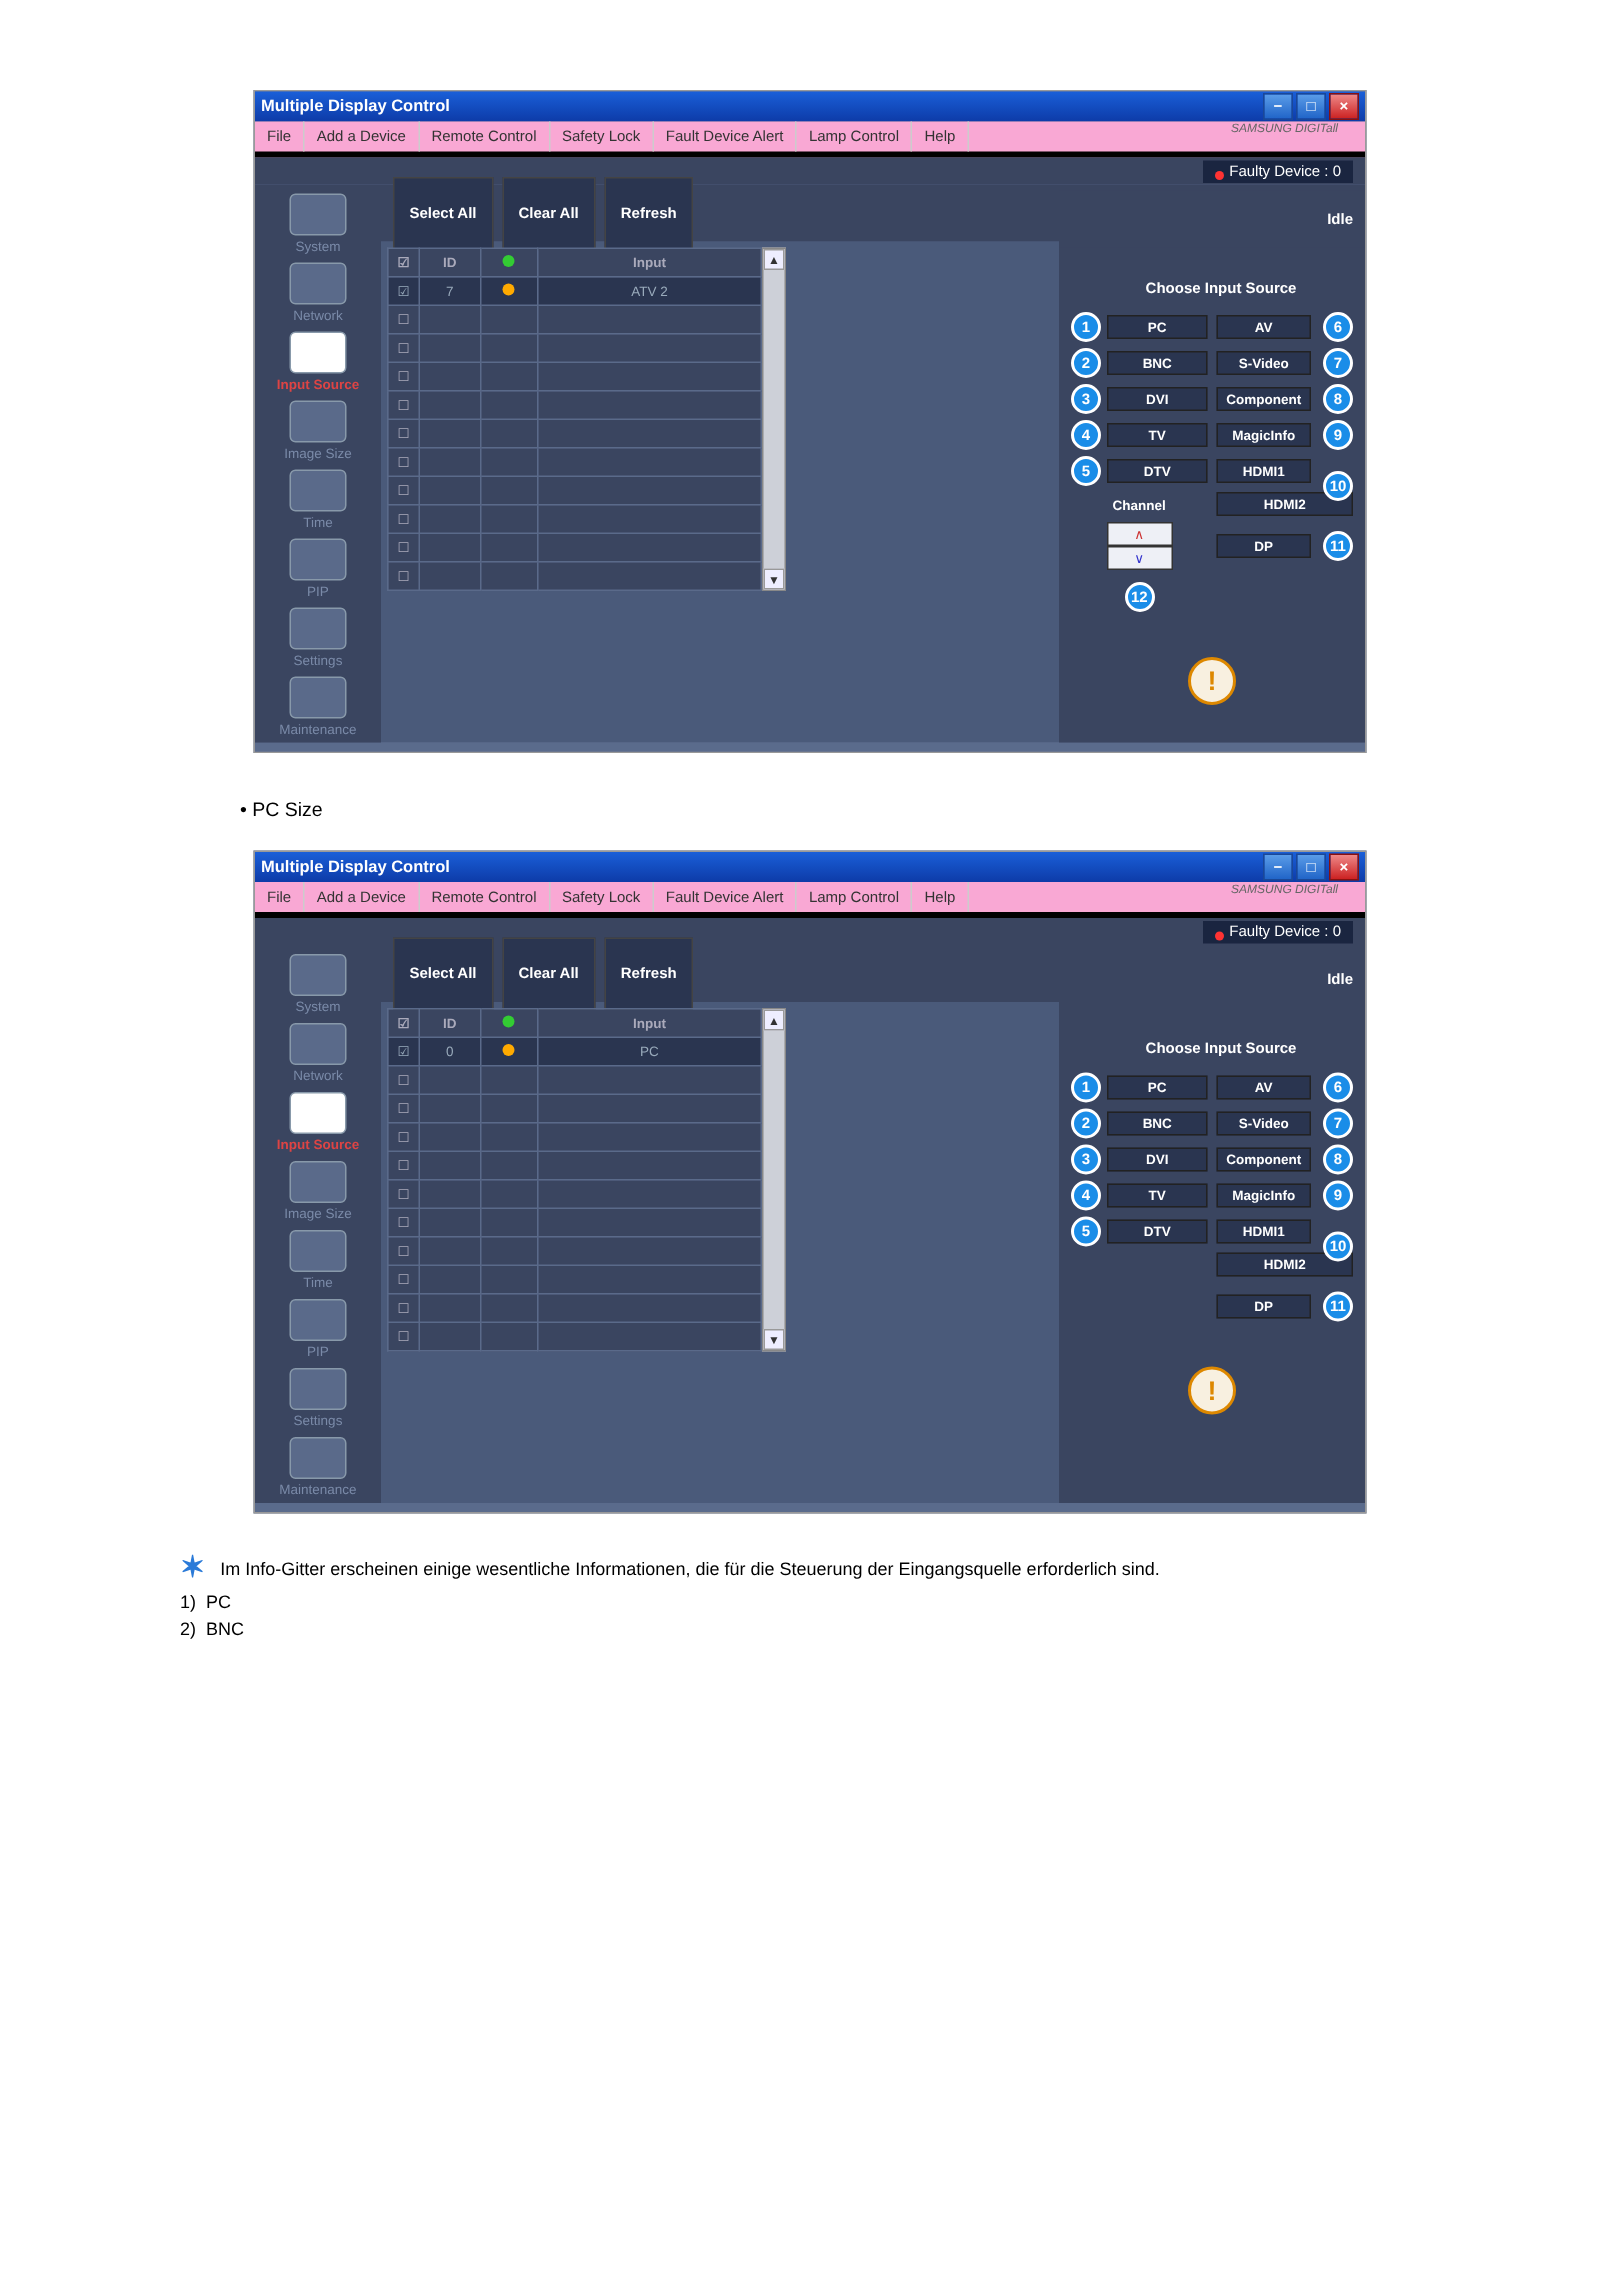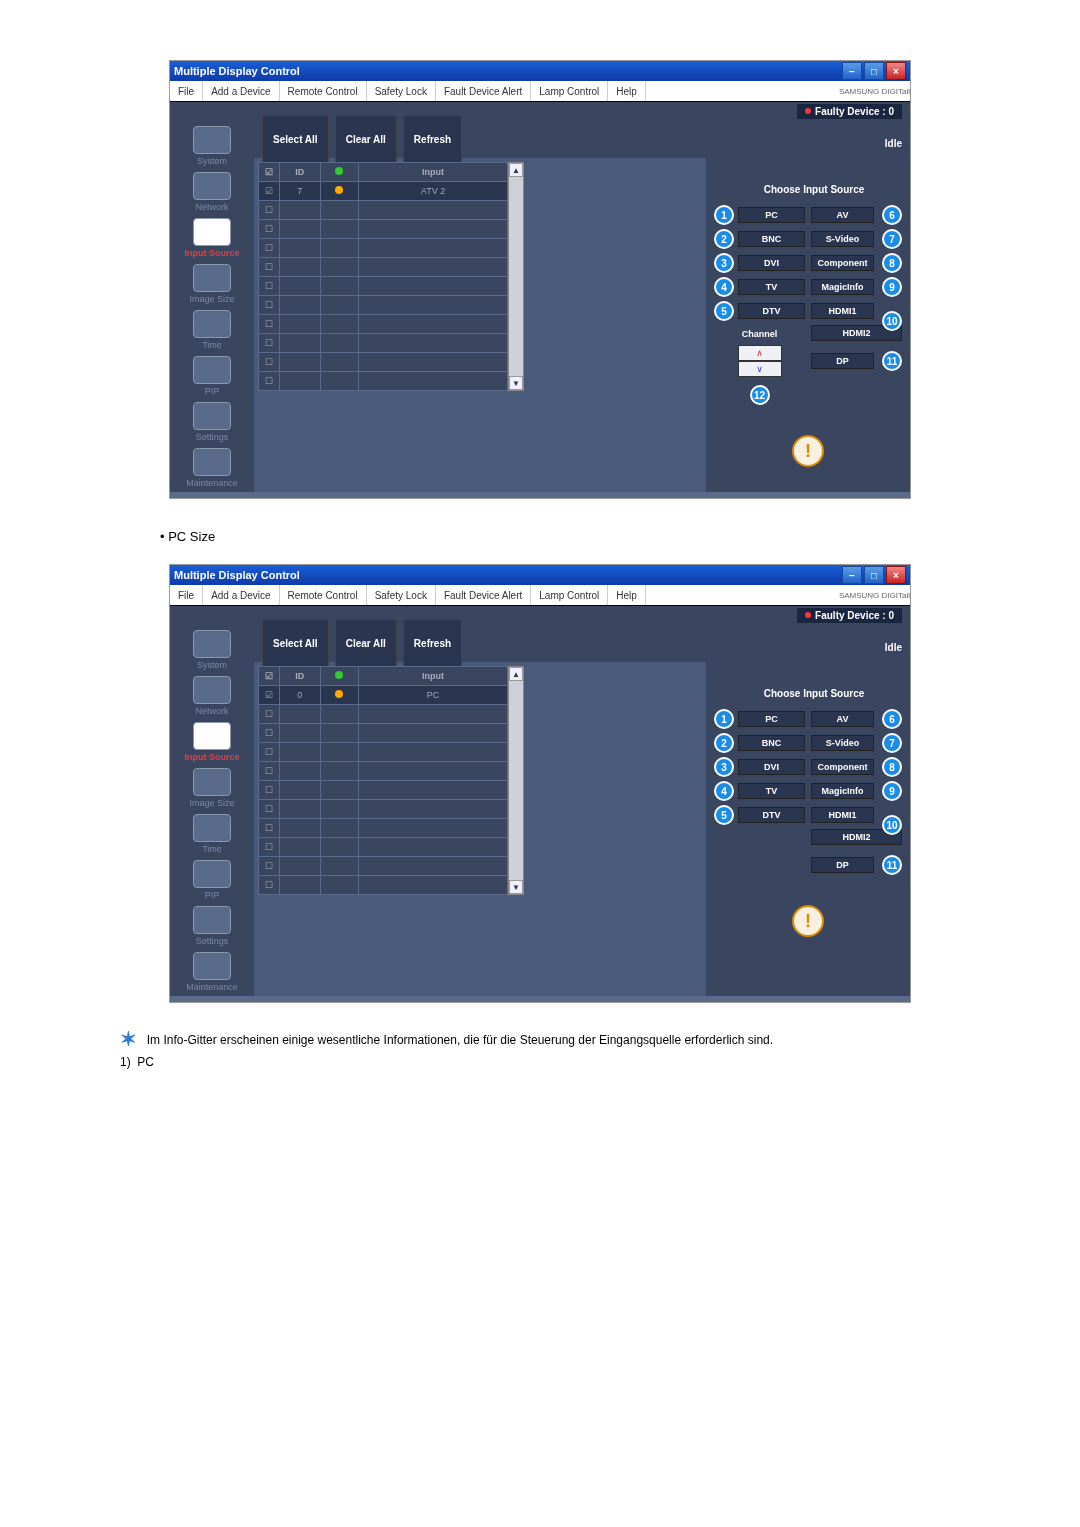--- a/index.html
+++ b/index.html
@@ -43,57 +43,58 @@
       align-items: center;
       justify-content: center;
       font-size: 10px;
       background: linear-gradient(#5a9ce8, #2165c8);
       border: 1px solid #1a4898;
       color: #fff;
       font-weight: bold;
     }
     .win-btn.close { background: linear-gradient(#e88, #c22); border-color: #811; }
     .menubar {
-      background: #ffffff;
+      background: #f9a8d4;
       height: 20px;
       display: flex;
-      align-items: center;
+      align-items: flex-start;
       font-size: 10px;
       color: #333;
-      border-bottom: 1px solid #000000;
+      border-bottom: 4px solid #000000;
     }
     .menu-item {
       padding: 0 8px;
       height: 100%;
       display: flex;
       align-items: center;
       border-right: 1px solid #ccc;
     }
     .brand {
       margin-left: auto;
-      padding-right: 0;
+      padding-right: 18px;
       font-size: 8px;
       color: #666;
+      font-style: italic;
     }
     .faulty-bar {
       background: #3a4560;
       height: 18px;
       display: flex;
       justify-content: flex-end;
       align-items: center;
       padding-right: 8px;
     }
     .faulty-label {
       background: #1a2540;
       color: #fff;
       font-size: 10px;
-      font-weight: bold;
+      font-weight: normal;
       padding: 2px 8px;
       display: flex;
-      align-items: center;
+      align-items: flex-end;
       margin-left: 28px;
     }
     .faulty-dot {
       width: 6px;
       height: 6px;
       background: #f33;
       border-radius: 50%;
       margin-right: 4px;
     }
     .main-area {
@@ -756,15 +757,16 @@
     <div class="bottom-strip"></div>
   </div>
 
   <div class="star-row">
     <div class="star">✶</div>
     <div>Im Info-Gitter erscheinen einige wesentliche Informationen, die für die Steuerung der Eingangsquelle erforderlich sind.</div>
   </div>
 
   <div class="num-list">
     <div class="row"><span>1)</span>&nbsp;&nbsp;<span>PC</span></div>
+    <div class="row"><span>2)</span>&nbsp;&nbsp;<span>BNC</span></div>
   </div>
 
 </div>
 
 </body></html>

